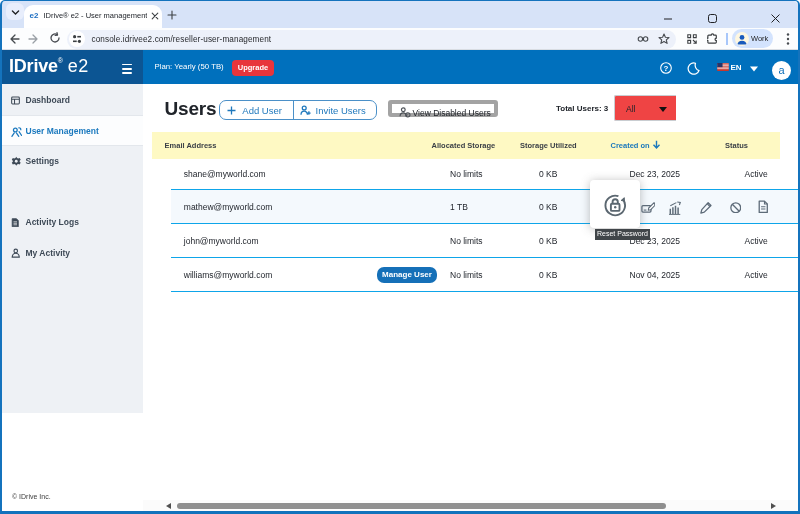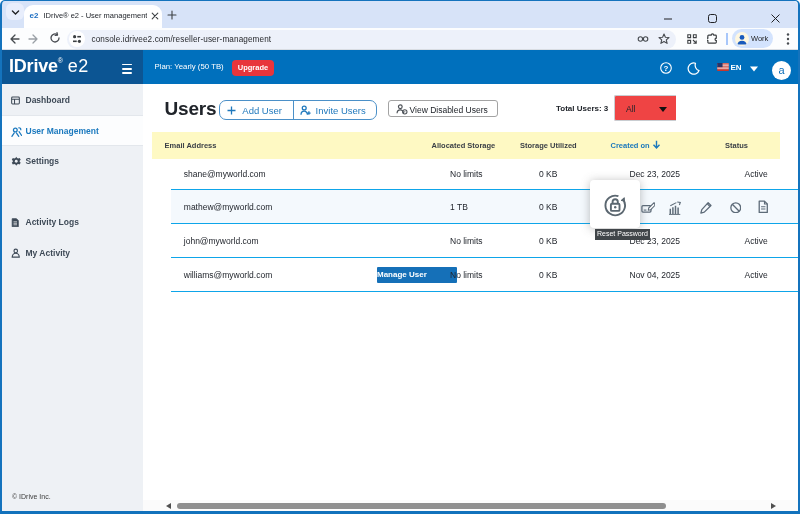--- a/index.html
+++ b/index.html
@@ -30,52 +30,52 @@
 #logo{left:8px;top:6px;color:#fff;font-size:18px;font-weight:700;letter-spacing:-.2px}
 #logo .e2{font-weight:400;letter-spacing:.5px}
 #logo sup{font-size:7px;font-weight:400;vertical-align:9px;letter-spacing:0}
 #burger{left:121px;top:13.5px;width:9.5px;height:11px}
 #burger div{position:absolute;left:0;width:9.5px;height:1.9px;background:#fff;border-radius:1px}
 #plantext{left:153.5px;top:12px;color:#fff;font-size:7.8px}
 #upgrade{left:231px;top:10px;width:42px;height:16px;background:#e8353c;border-radius:4px;color:#fff;font-size:7.5px;font-weight:700;text-align:center;line-height:16px}
 #entxt{left:729.5px;top:13px;color:#fff;font-size:8px;font-weight:700}
 #avatar{left:771px;top:11px;width:19px;height:19px;background:#fff;border-radius:50%;color:#0d6eb8;font-size:11px;text-align:center;line-height:18px}
 
-#sidebar{left:1px;top:84px;width:142px;height:429px;background:#eef1f5}
+#sidebar{left:1px;top:84px;width:142px;height:329px;background:#eef1f5}
 .sitem{position:absolute;left:0;width:142px;height:30.5px}
 .sitem .txt{position:absolute;left:24.5px;top:10px;font-size:8.5px;font-weight:700;color:#3e4a57}
 .sitem svg{position:absolute;left:9.5px;top:10.5px}
 #s-active{top:31px;height:31px;background:#fcfdfe;border-top:1px solid #e3e7ec;border-bottom:1px solid #e3e7ec}
 #s-active .txt{color:#1b79be}
 #sfoot{left:11px;top:409px;font-size:7px;color:#3c3c3c}
 
 #main{left:143px;top:84px;width:655px;height:427px;background:#fff}
 #h1{left:21.5px;top:14px;font-size:19px;font-weight:700;color:#20242a;letter-spacing:-.2px}
 #btngrp{left:76px;top:16px;width:158px;height:20px;border:1px solid #4b90c8;border-radius:7px;background:#fff}
 #btngrp .div{position:absolute;left:73px;top:0;width:1px;height:18px;background:#4b90c8}
 .bluebtxt{position:absolute;font-size:9.5px;color:#1f78bc;top:4px}
-#viewdis{left:245px;top:16px;width:110px;height:17px;border:1px solid #a3a3a3;border-radius:3px;background:#fff}
+#viewdis{left:245px;top:16px;width:110px;height:17px;border:4px solid #a3a3a3;border-radius:3px;background:#fff}
 #viewdis span{position:absolute;left:20.5px;top:3.5px;font-size:8.5px;color:#20242a}
 #totusers{left:413px;top:19.5px;font-size:8px;font-weight:700;color:#20242a}
 #allbox{left:471px;top:11px;width:62px;height:26px;border:1px solid #c9cdd1;border-right:none;border-radius:2px 0 0 2px;background:#ef4444}
 #allbox span{position:absolute;left:11px;top:8px;font-size:8.5px;color:#20242a}
 #searchbox{left:533px;top:11px;width:114px;height:26px;border:1px solid #c9cdd1;border-radius:0 2px 2px 0;background:#fff}
 #searchbox span{position:absolute;left:11px;top:8px;font-size:8.5px;color:#9aa0a6}
 
 #thead{left:9px;top:48px;width:628px;height:27px;background:#fef9c3}
 #thead span{position:absolute;top:9px;font-size:7.5px;font-weight:700;color:#3a3f46}
 .row{position:absolute;left:28px;width:628px;border-bottom:1px solid #0ea5e9}
 .row span{position:absolute;font-size:8.5px;color:#23272e}
 .row .em{left:12.8px}
 .row .c2{left:279px}
 .row .c3{left:368px}
 .row .c4{left:458.5px}
 .row .c5{left:573.5px}
 #row2{background:#f4f9fd}
-#manage{position:absolute;left:206px;top:9px;width:80px;height:16px;background:#1570b8;border-radius:1px;color:#fff;font-size:8px;font-weight:700;text-align:left;line-height:16px}
+#manage{position:absolute;left:206px;top:9px;width:60px;height:16px;background:#1570b8;border-radius:7px;color:#fff;font-size:8px;font-weight:700;text-align:center;line-height:16px}
 
 #hovcard{left:446.5px;top:96px;width:50px;height:47.5px;background:#fff;border-radius:4px;box-shadow:0 1px 10px rgba(95,95,95,.42);z-index:5}
 #tooltip{left:452px;top:145px;width:55px;height:10.5px;background:#404549;color:#fff;font-size:7px;text-align:center;line-height:10.5px;z-index:6}
 .aic{position:absolute;z-index:6}
 
 #hscroll{left:0px;top:416px;width:655px;height:13px;background:#fbfbfb}
 #hthumb{position:absolute;left:34px;top:2.5px;width:489px;height:6px;background:#8f8f8f;border-radius:3px}
 .sarr{position:absolute;top:2.5px;width:0;height:0;border-top:3px solid transparent;border-bottom:3px solid transparent}
 </style></head>
 <body>

